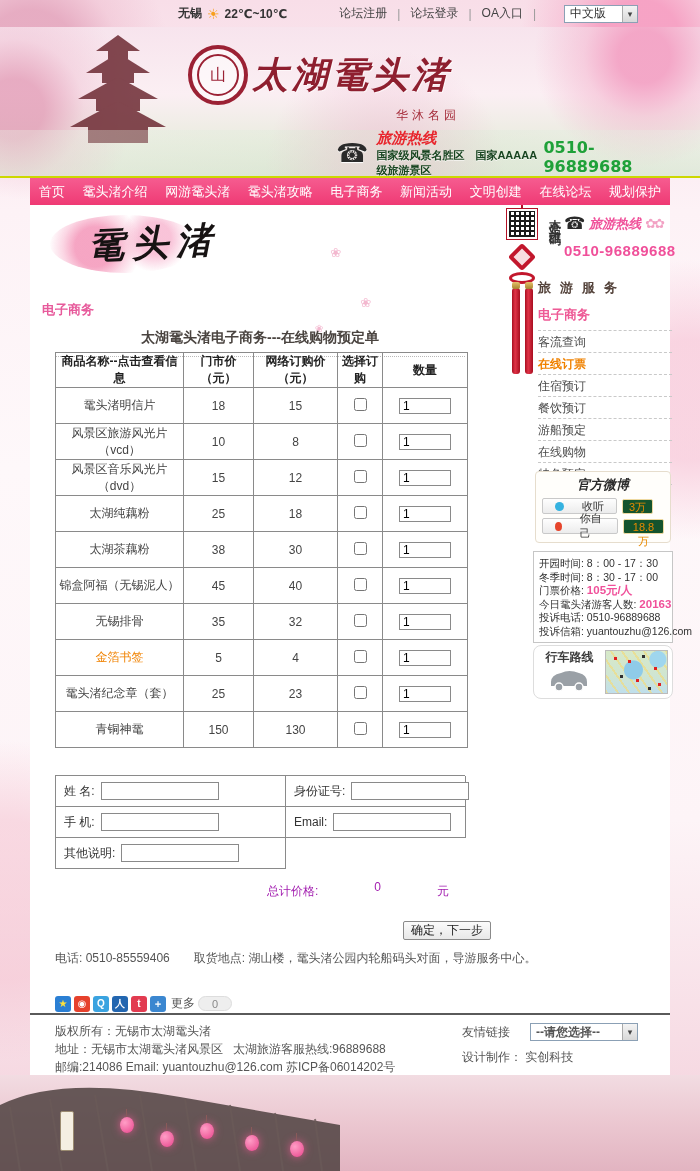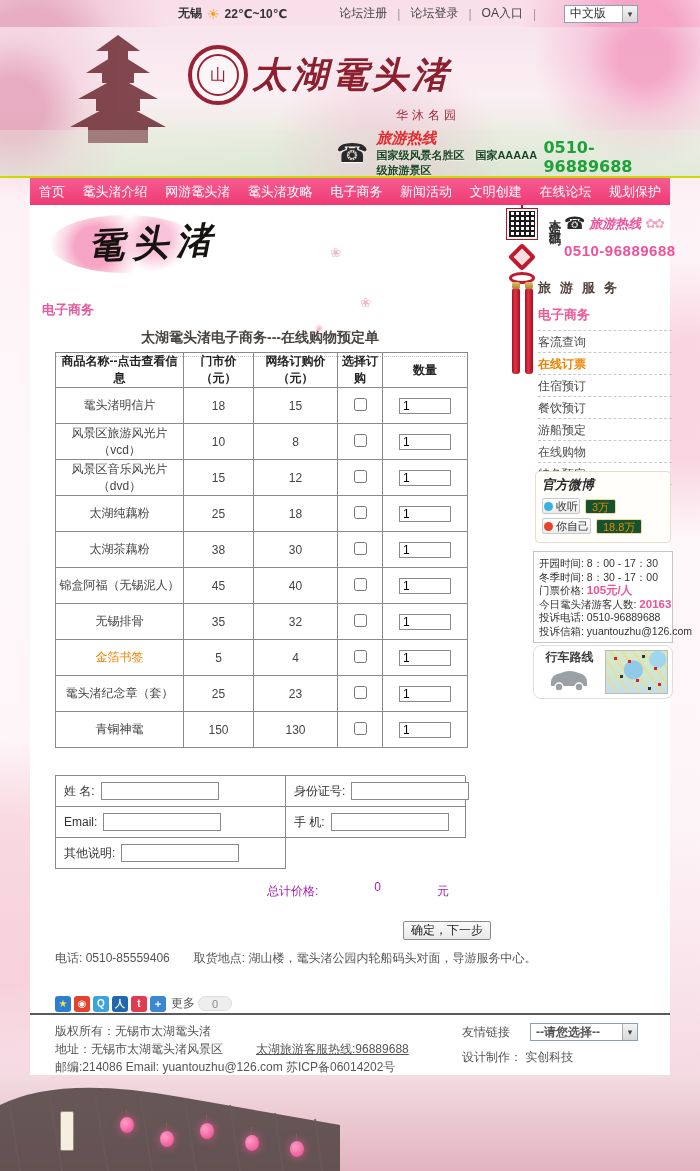--- a/index.html
+++ b/index.html
@@ -76,21 +76,21 @@
   .submit { position:absolute; left:373px; top:716px; width:88px; height:19px; background:linear-gradient(#fbfbfb,#e8e8e8); border:1px solid #8a8a8a; border-radius:2px; font-size:12px; color:#222; cursor:pointer; font-family:inherit; }
   .note { position:absolute; left:25px; color:#555; font-size:12px; }
   .n1 { top:745px; } .n2 { top:765px; }
   .share { position:absolute; left:25px; top:790px; display:flex; align-items:center; gap:3px; }
   .share-ico { width:16px; height:16px; border-radius:3px; display:inline-flex; align-items:center; justify-content:center; font-size:10px; font-weight:bold; cursor:pointer; }
   .share-more { font-size:12px; color:#555; margin-left:2px; cursor:pointer; }
   .share-count { min-width:34px; height:15px; background:#eee; border:1px solid #ddd; border-radius:8px; color:#888; font-size:11px; text-align:center; line-height:14px; }
   .footer-divider { position:absolute; left:0; top:808px; width:640px; border-top:2px solid #5a5a5a; }
   .footer { position:absolute; left:0; top:816px; width:640px; }
   .f-line { position:relative; margin:3px 0 0 25px; color:#555; line-height:15px; }
-  .f-gap { margin-left:33px;text-decoration:underline; }
+  .f-gap { margin-left:10px; }
   .f-right { position:absolute; right:28px; top:2px; width:180px; color:#555; }
   .f-links-row { display:flex; align-items:center; gap:20px; }
   .f-links-row .select { width:108px;font-weight:bold; }
   .f-design { margin-top:8px; }
   
   .knot { position:absolute; left:468px; top:-12px; width:48px; height:210px; display:flex; flex-direction:column; align-items:center; z-index:6; }
   .knot-string { width:2px; height:16px; background:#b31227; }
   .knot-qr { width:30px; height:30px; background:
       repeating-linear-gradient(0deg,#1a1a1a 0 2px,transparent 2px 5px),
       repeating-linear-gradient(90deg,#1a1a1a 0 2px,#fff 2px 5px);
@@ -106,23 +106,23 @@
   .sh-row .phone-ico { font-size:17px; margin-left:0; }
   .sh-label { color:#f0509a; font-weight:bold; font-size:13px; font-style:italic; }
   .blossoms { color:#f2a2c4; font-size:13px; letter-spacing:-2px; }
   .sh-number { margin-top:8px; color:#f0509a; font-weight:bold; font-size:15px; letter-spacing:.5px; }
   .services { position:absolute; left:508px; top:74px; width:134px; }
   .svc-title { color:#53423a; font-weight:bold; font-size:13px; letter-spacing:9px; }
   .svc-sub { color:#ee5a96; font-weight:bold; font-size:13px; margin-top:9px; padding-bottom:6px; border-bottom:1px dashed #c9c9c9; }
   .svc-item { height:22px; line-height:22px; border-bottom:1px dashed #c9c9c9; color:#4a4a4a; font-size:12px; cursor:pointer; }
   .svc-item.active { color:#f08200; font-weight:bold; }
   .weibo { position:absolute; left:505px; top:266px; width:136px; height:72px; border:1px solid #e6ddcd; border-radius:4px; background:#fffefb; padding:4px 6px; }
-  .wb-title { font-family:Liberation Sans, sans-serif; font-style:italic; font-weight:bold; font-size:13px; color:#2b2b2b; }
+  .wb-title { font-family:Liberation Sans, sans-serif; font-style:italic; font-weight:bold; font-size:13px; color:#2b2b2b;text-align:center; }
   .wb-row { display:flex; align-items:center; gap:5px; margin-top:4px; }
-  .wb-btn { display:inline-flex; align-items:center; gap:3px; border:1px solid #c9c9c9; border-radius:2px; background:linear-gradient(#fefefe,#ececec); height:16px; padding:0 1px; font-size:11px; color:#333; cursor:pointer; }
+  .wb-btn { display:inline-flex; align-items:center; gap:18px; border:1px solid #c9c9c9; border-radius:2px; background:linear-gradient(#fefefe,#ececec); height:16px; padding:0 12px; font-size:11px; color:#333; cursor:pointer; }
   .wb-ico { width:9px; height:9px; border-radius:50%; background:#35b2e0; display:inline-block; }
   .wb-ico.red { background:#e6452c; }
   .wb-count { height:15px; padding:0 6px; background:#14532d; border:1px solid #eed9a0; color:#e98a00; font-size:11px; line-height:14px; border-radius:2px;text-align:center; }
   .info-box { position:absolute; left:503px; top:346px; width:140px; height:92px; border:1px solid #c6c6c6; background:#fff; padding:5px 5px; }
   .info-line { font-size:10.5px; line-height:13.5px; color:#333; white-space:nowrap; }
   .pink-val { color:#f0509a; font-weight:bold; font-size:11.5px; }
   .drive { position:absolute; left:503px; top:440px; width:140px; height:54px; border:1px solid #ddd; border-radius:8px; background:#fff; display:flex; align-items:center; padding:3px 4px; gap:4px; }
   .dr-left { width:64px; text-align:center; }
   .dr-title { font-size:12px; font-weight:bold; color:#3a3a3a; }
   .dr-map { width:64px; height:44px; border:1px solid #bbb; cursor:pointer;
@@ -306,25 +306,25 @@
     <div class="form-grid">
         <div class="form-cell">
           <span class="flabel">姓  名:</span>
           <input class="finput" type="text" style="">
         </div>
         <div class="form-cell">
           <span class="flabel">身份证号:</span>
           <input class="finput" type="text" style="">
         </div>
         <div class="form-cell">
+          <span class="flabel">手  机:</span>
+          <input class="finput" type="text" style="">
+        </div>
+        <div class="form-cell">
           <span class="flabel">Email:</span>
-          <input class="finput" type="text" style="">
-        </div>
-        <div class="form-cell">
-          <span class="flabel">手  机:</span>
           <input class="finput" type="text" style="">
         </div>
         <div class="form-cell">
           <span class="flabel">其他说明:</span>
           <input class="finput" type="text" style="">
         </div>
       </div>
 
     <div class="total-line">
       <span>总计价格:</span><span class="total-val">0</span><span>元</span>

